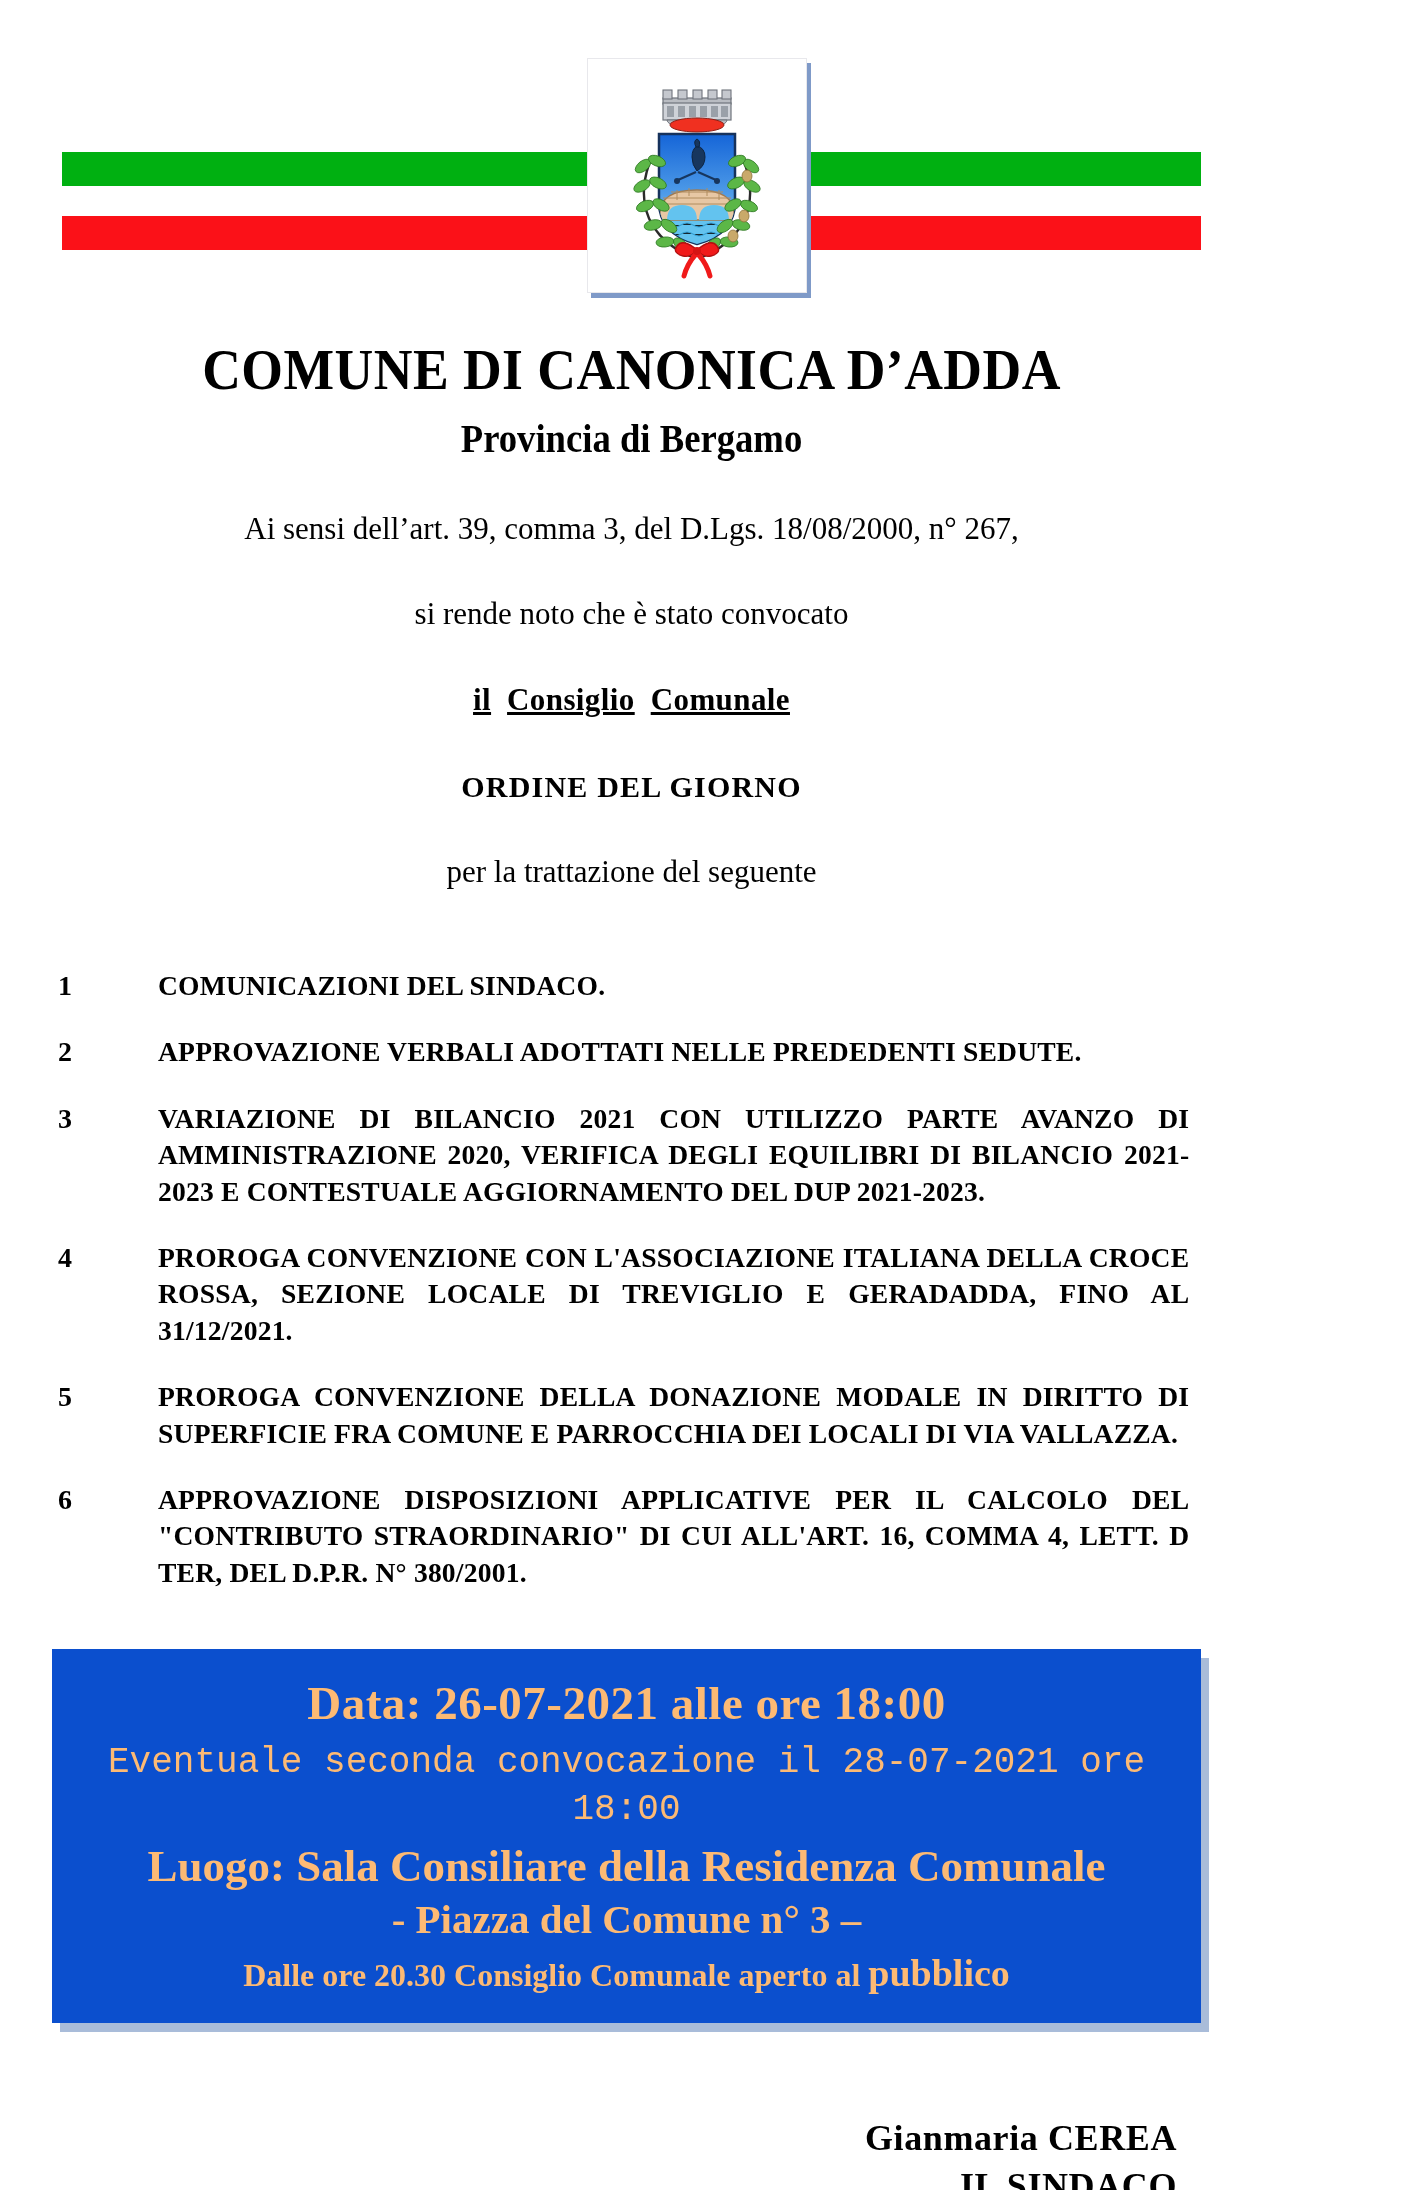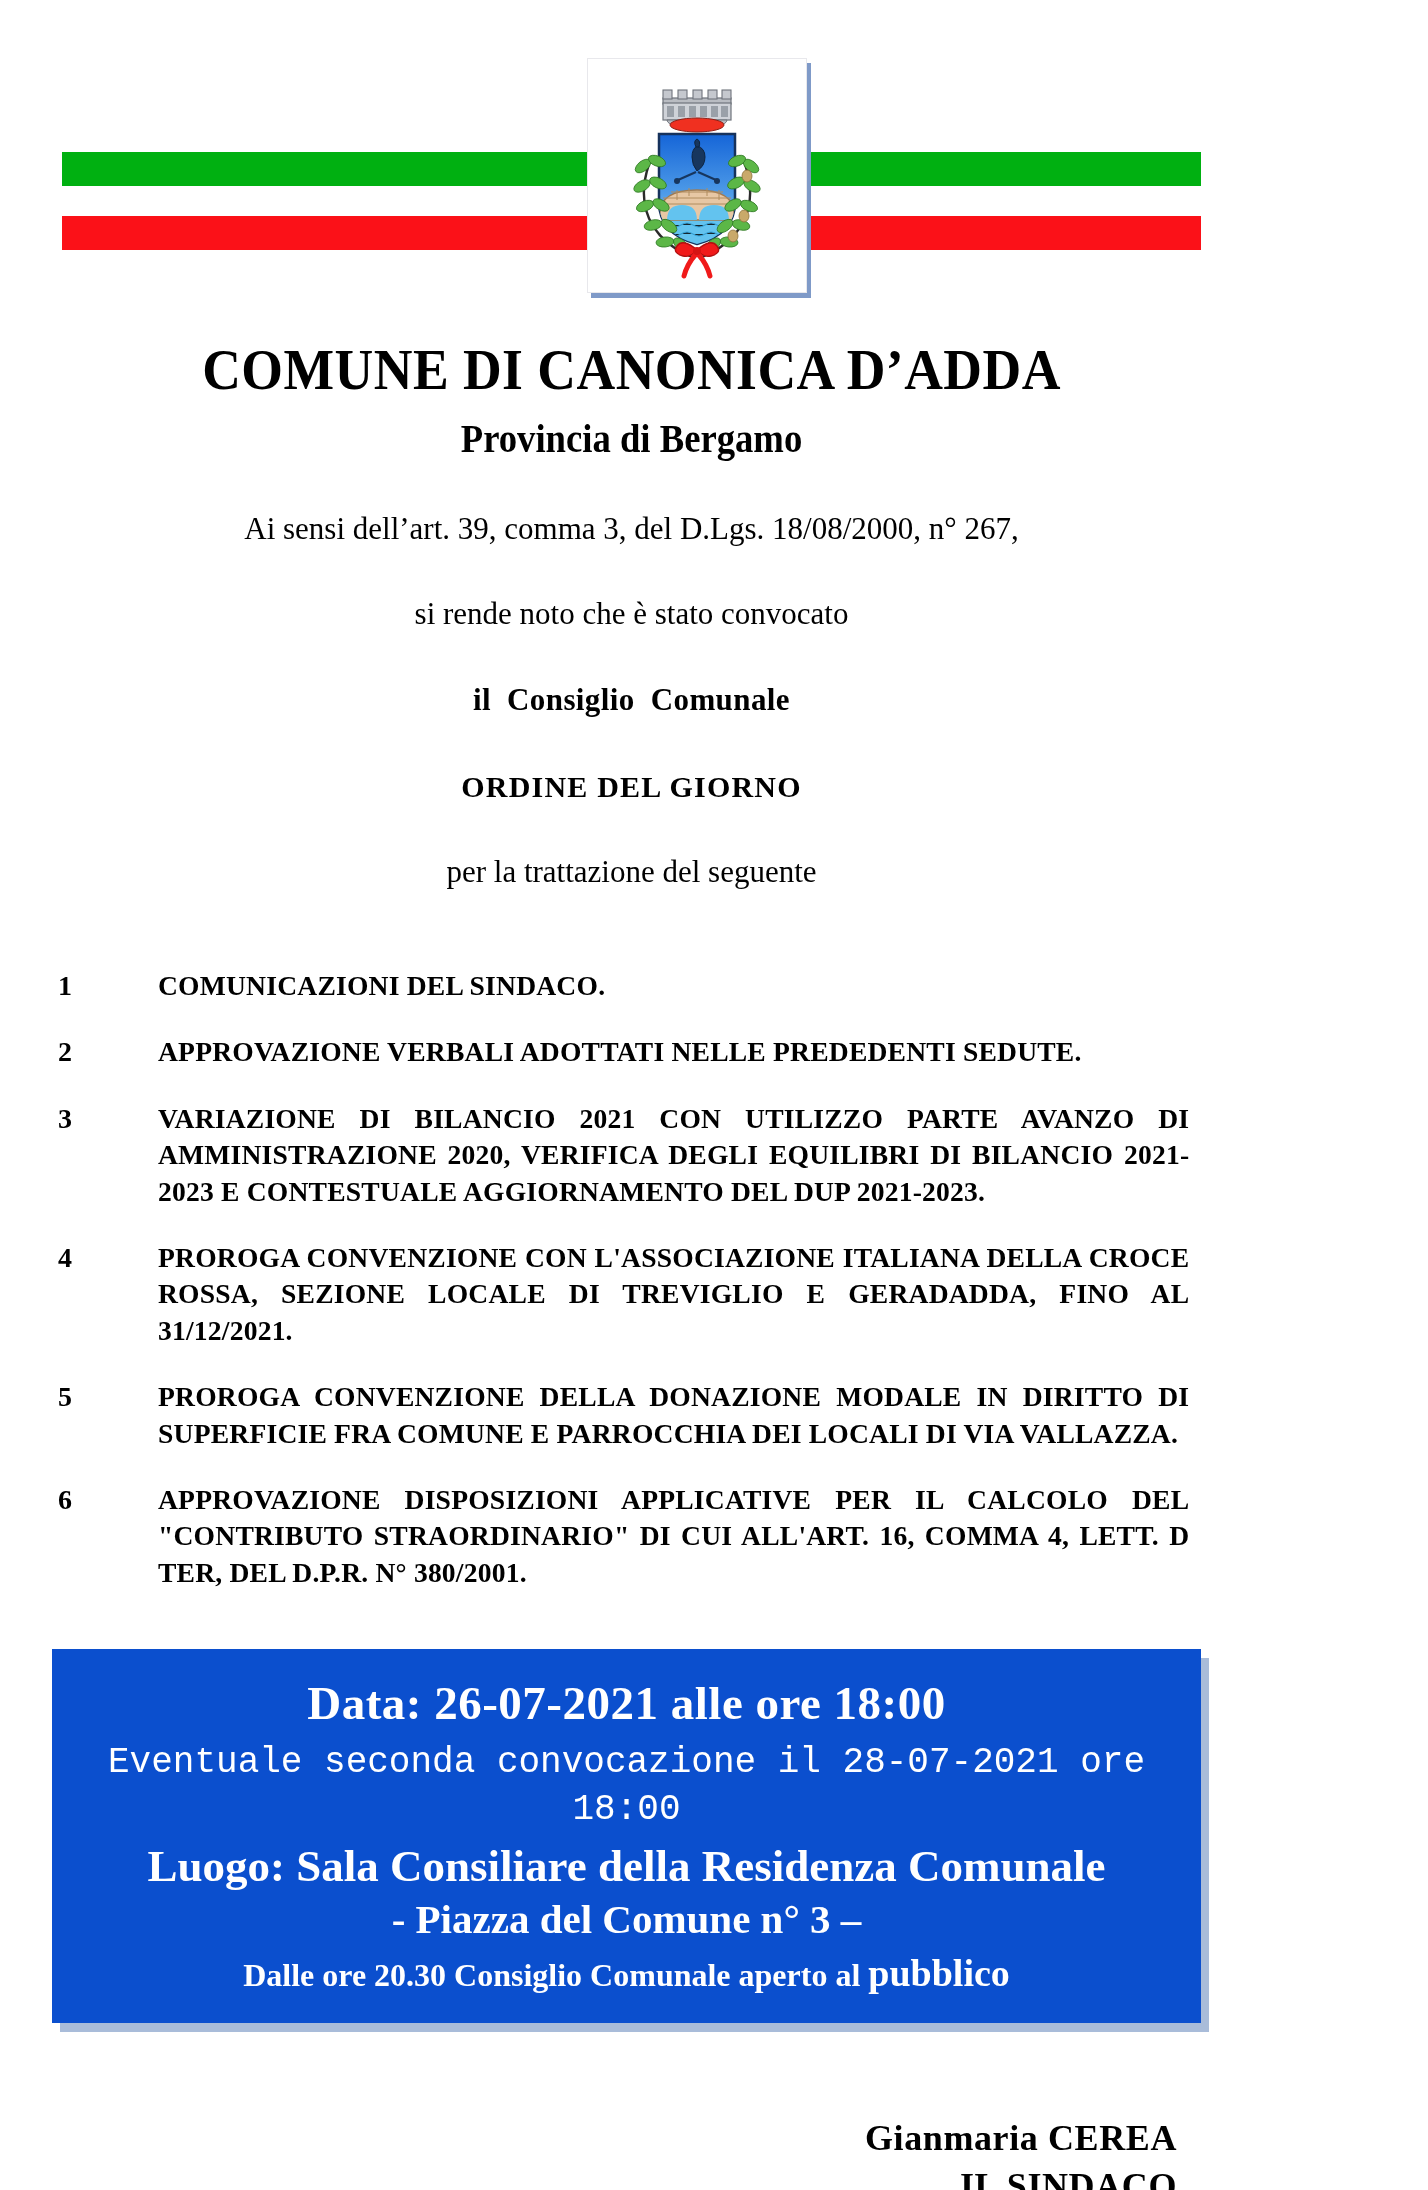--- a/index.html
+++ b/index.html
@@ -79,20 +79,21 @@
     font-size: 31px;
     line-height: 1.3;
   }
   .intro.p1 { margin-top: 48px; }
   .intro.p2 { margin-top: 45px; }
   .intro.p3 {
     margin-top: 46px;
     font-weight: bold;
     font-size: 31px;
     letter-spacing: 0.4px;
+    text-decoration: underline;
   }
   .intro.p3 .sp { display: inline-block; width: 16px; }
   .intro.p4 { margin-top: 46px; }
   .intro.p5 {
     margin-top: 46px;
     font-weight: bold;
     font-size: 30px;
     letter-spacing: 1.2px;
   }
 
@@ -128,21 +129,21 @@
   }
 
   
   .blue-shadow-wrap {
     position: relative;
     margin: 58px 62px 0 52px;
   }
   .blue-box {
     position: relative;
     background: #0b4fce;
-    color: #ffffff;
+    color: #fdba74;
     padding: 26px 20px 26px 20px;
     text-align: center;
     box-shadow: 8px 9px 0 0 #a9bcd9;
     z-index: 2;
   }
   .bb-line1 {
     font-weight: bold;
     font-size: 47px;
     line-height: 1.22;
     letter-spacing: 0.5px;

